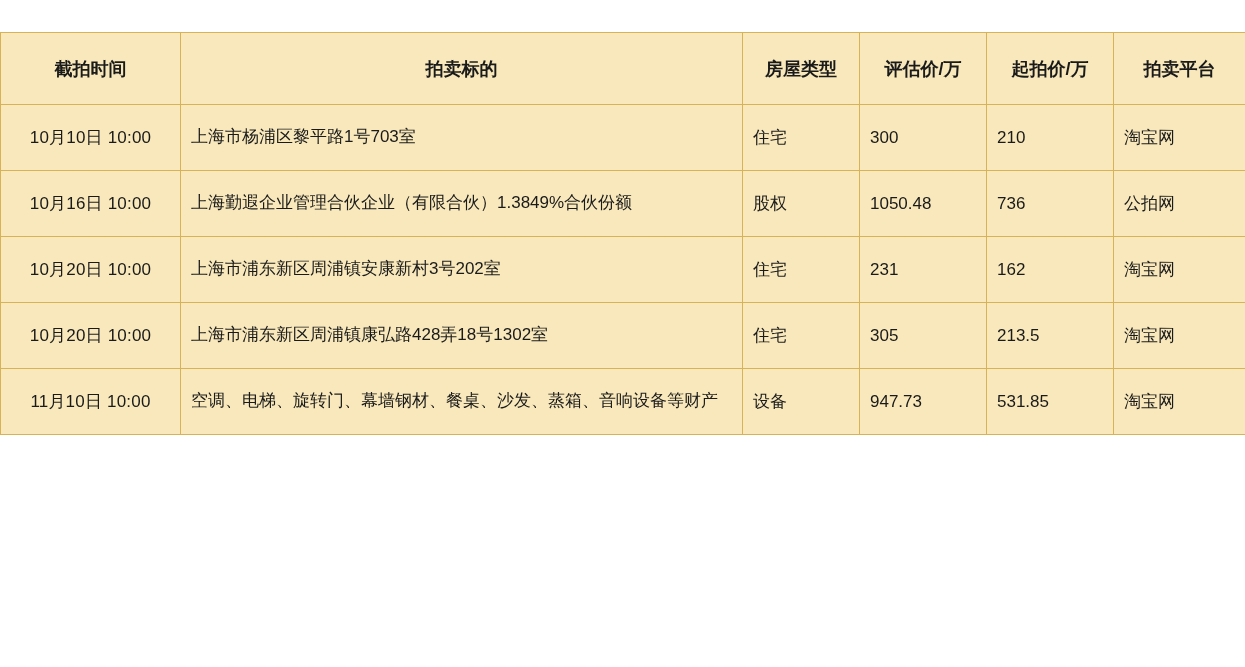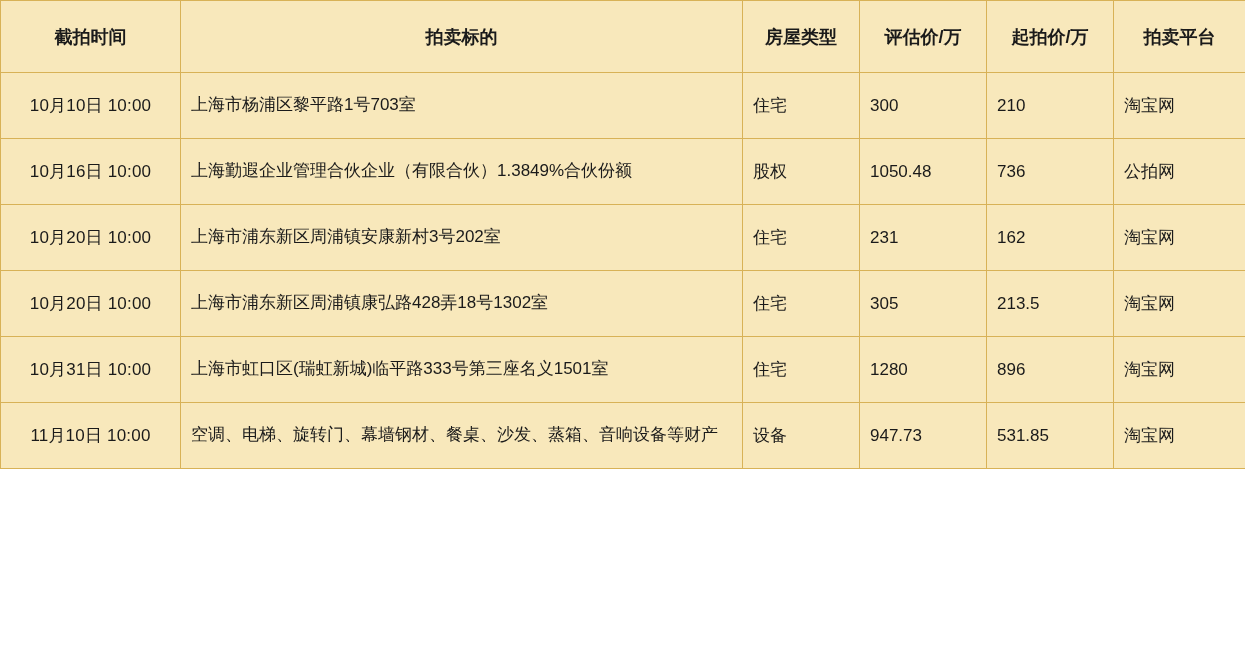--- a/index.html
+++ b/index.html
@@ -11,20 +11,21 @@
     width: 1245px;
     height: 667px;
     font-family: "Liberation Sans", sans-serif;
     overflow: hidden;
   }
   table.auction-table {
     border-collapse: collapse;
     width: 1245px;
     table-layout: fixed;
     background: #f8e8bb;
+    margin-top: 32px;
   }
   table.auction-table col.c-time   { width: 180px; }
   table.auction-table col.c-target { width: 562px; }
   table.auction-table col.c-type   { width: 117px; }
   table.auction-table col.c-eval   { width: 127px; }
   table.auction-table col.c-start  { width: 127px; }
   table.auction-table col.c-plat   { width: 132px; }
 
   table.auction-table th,
   table.auction-table td {
@@ -109,28 +110,20 @@
     </tr>
     <tr>
       <td class="cell-time">10月20日 10:00</td>
       <td class="cell-left">上海市浦东新区周浦镇康弘路428弄18号1302室</td>
       <td class="cell-center">住宅</td>
       <td class="cell-center">305</td>
       <td class="cell-center">213.5</td>
       <td class="cell-center">淘宝网</td>
     </tr>
     <tr>
-      <td class="cell-time">10月31日 10:00</td>
-      <td class="cell-left">上海市虹口区(瑞虹新城)临平路333号第三座名义1501室</td>
-      <td class="cell-center">住宅</td>
-      <td class="cell-center">1280</td>
-      <td class="cell-center">896</td>
-      <td class="cell-center">淘宝网</td>
-    </tr>
-    <tr>
       <td class="cell-time">11月10日 10:00</td>
       <td class="cell-left">空调、电梯、旋转门、幕墙钢材、餐桌、沙发、蒸箱、音响设备等财产</td>
       <td class="cell-center">设备</td>
       <td class="cell-center">947.73</td>
       <td class="cell-center">531.85</td>
       <td class="cell-center">淘宝网</td>
     </tr>
   </tbody>
 </table>
 

